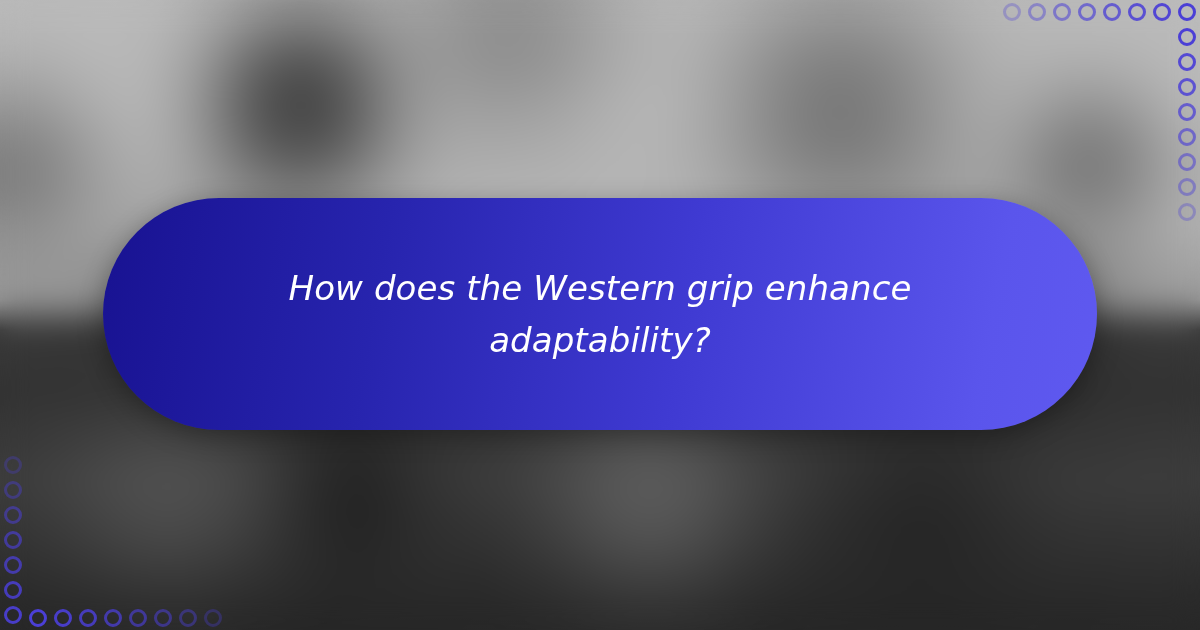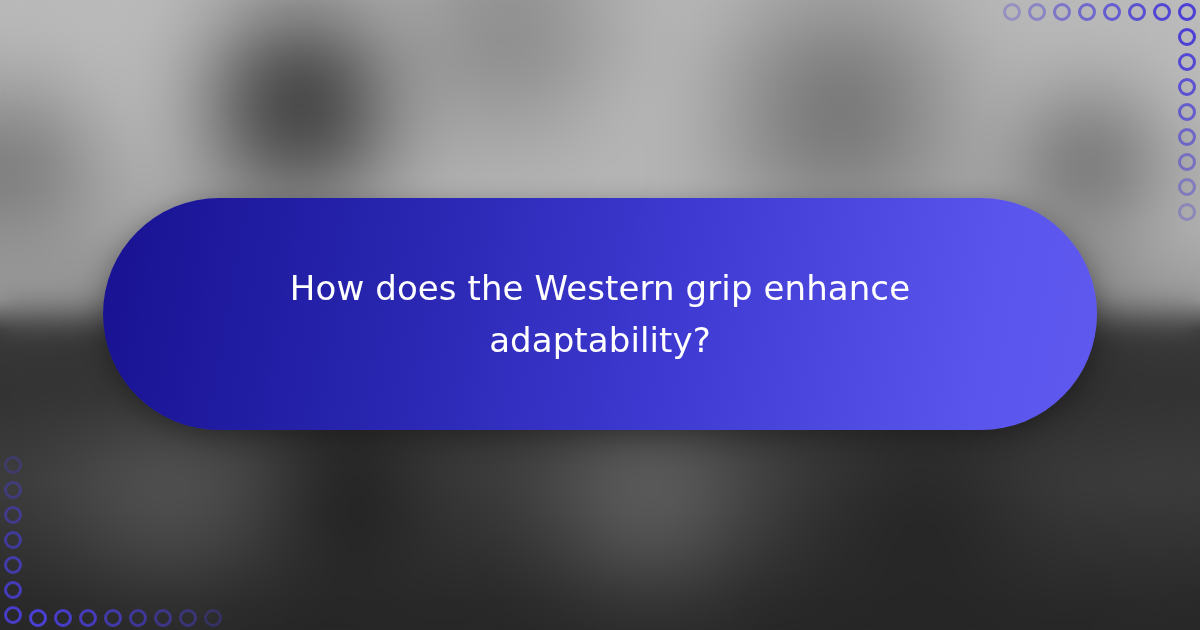--- a/index.html
+++ b/index.html
@@ -7,20 +7,21 @@
     padding: 0;
     background: #000;
   }
   #stage {
     position: relative;
     width: 1200px;
     height: 630px;
     overflow: hidden;
     font-family: "DejaVu Sans", sans-serif;
     background: #ef4444;
+    font-style: italic;
   }
 
   
   .bg-layer {
     position: absolute;
     inset: -60px;
     filter: grayscale(1) blur(0px);
   }
   .bg-base {
     position: absolute;

